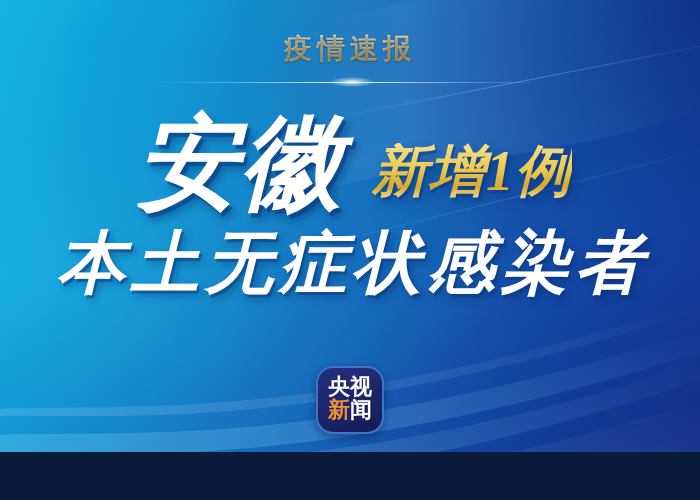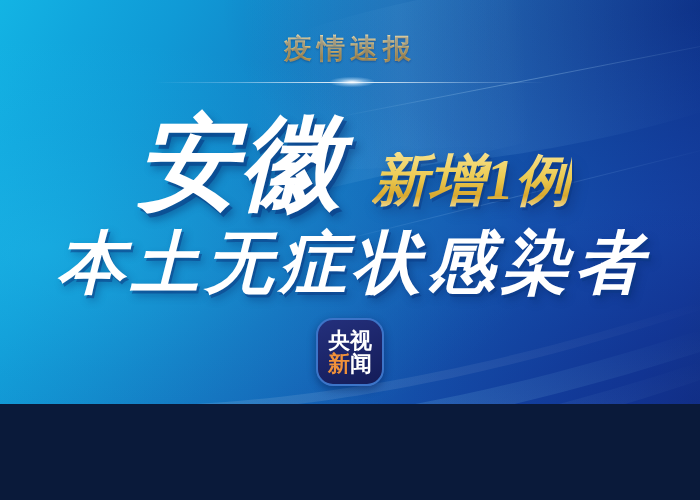--- a/index.html
+++ b/index.html
@@ -7,21 +7,21 @@
     padding: 0;
     background: #0a1a3a;
   }
   body {
     font-family: "Liberation Serif", "DejaVu Serif", serif;
   }
 
   #poster {
     position: relative;
     width: 700px;
-    height: 404px;
+    height: 452px;
     overflow: hidden;
     
     background:
       linear-gradient(118deg,
         #13b4e4 0%,
         #11a6dd 10%,
         #109ad6 20%,
         #1285c9 34%,
         #1470bd 47%,
         #1560b4 58%,
@@ -143,21 +143,21 @@
     text-shadow:
       3px 4px 0 rgba(10,55,130,0.55),
       5px 7px 9px rgba(5,35,95,0.42);
   }
   .increment {
     font-family: "Liberation Serif", "DejaVu Serif", serif;
     font-weight: bold;
     font-size: 56px;
     line-height: 1;
     letter-spacing: 1px;
-    margin-bottom: 8px;
+    margin-bottom: 17px;
     color: #ecc94b;
     background: linear-gradient(180deg, #f6e08d 0%, #eccb52 45%, #d8a82f 78%, #f2dc94 100%);
     -webkit-background-clip: text;
     background-clip: text;
     -webkit-text-fill-color: transparent;
     filter: drop-shadow(2px 3px 0 rgba(10,55,130,0.45)) drop-shadow(3px 5px 6px rgba(5,35,95,0.35));
   }
   .line-two {
     text-align: center;
     margin-top: 10px;
@@ -192,21 +192,21 @@
     box-shadow: 0 3px 8px rgba(0,20,70,0.45);
     display: flex;
     flex-direction: column;
     align-items: center;
     justify-content: center;
     gap: 1px;
     padding-top: 1px;
     box-sizing: border-box;
   }
   .logo-row {
-    font-family: Liberation Serif, serif;
+    font-family: Liberation Mono, monospace;
     font-weight: bold;
     font-size: 22px;
     line-height: 1.02;
     letter-spacing: 0px;
     white-space: nowrap;
   }
   .logo-row-top { color: #ffffff; }
   .logo-row-bottom { display: block; }
   .logo-ch-orange { color: #f0913a; }
   .logo-ch-white { color: #ffffff; }

